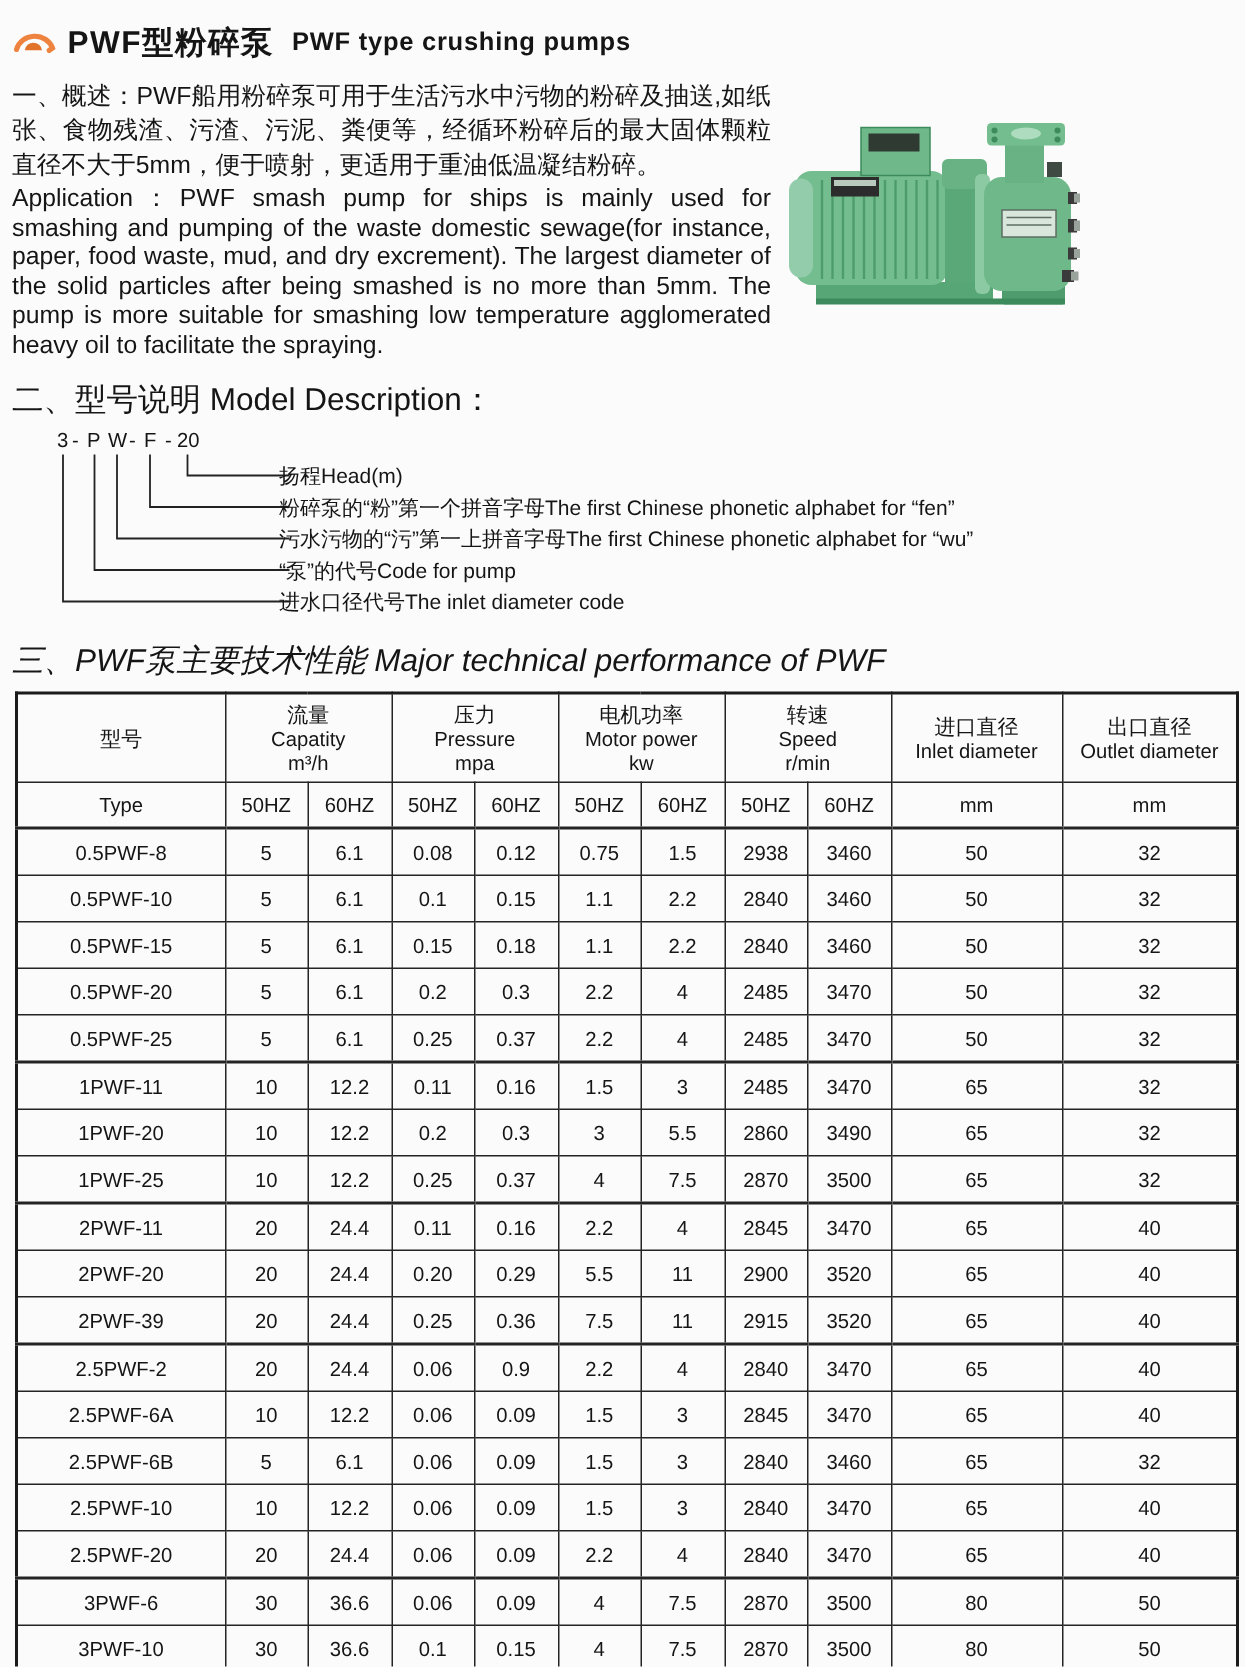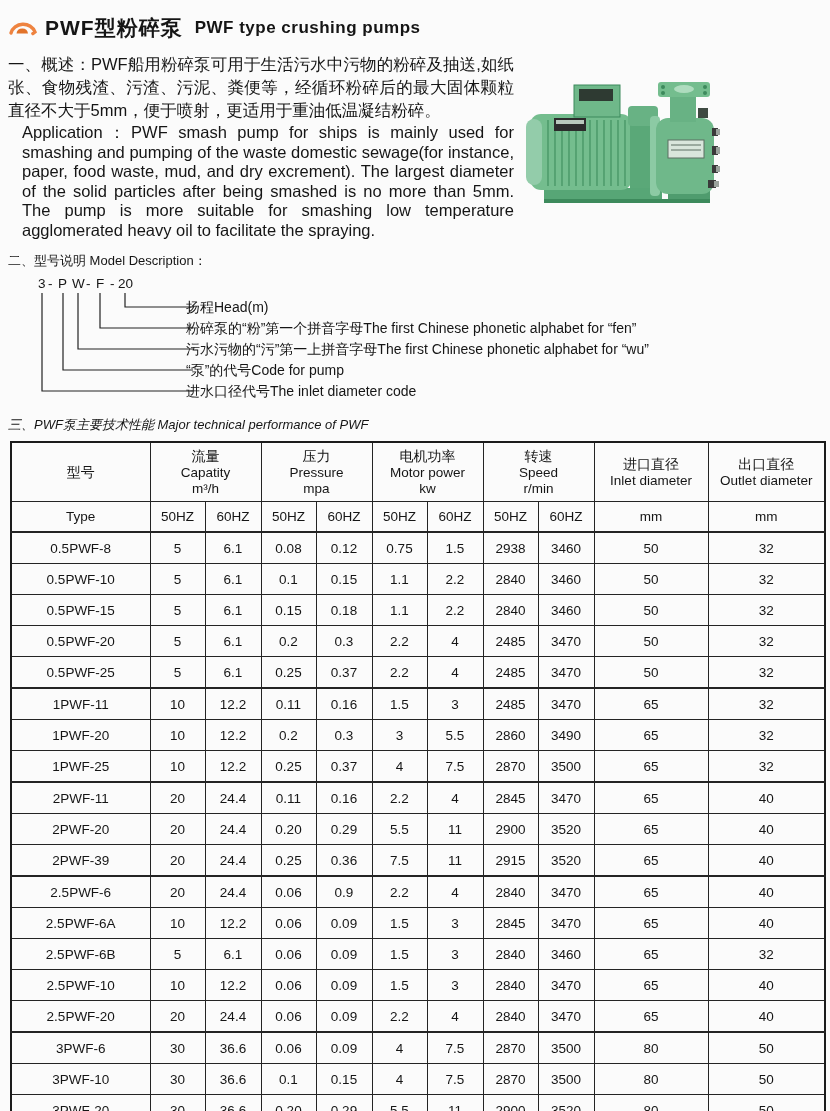--- a/index.html
+++ b/index.html
@@ -15,25 +15,25 @@
   
   .title-row { display:flex; align-items:center; gap:7px; }
   .logo { width:30px; height:22px; flex:0 0 auto; }
   .title-zh { font-size:21px; font-weight:bold; letter-spacing:1px; }
   .title-en { font-size:17px; font-weight:bold; margin-left:5px; letter-spacing:.5px; }
 
   
   .intro { margin-top:11px; }
   .pump-figure { float:right; width:196px; height:130px; margin:23px 0 4px 10px; }
   .intro-zh { margin:0; font-size:16.5px; line-height:23px; text-align:justify; }
-  .intro-en { margin:1px 0 0 14px; font-size:16.5px; line-height:19.5px; text-align:justify; }
+  .intro-en { margin:1px 0 0 0; font-size:16.5px; line-height:19.5px; text-align:justify; }
   .clear { clear:both; }
 
   
-  .sec-heading { font-size:13px; margin:12px 0 6px 0; white-space:pre-wrap; }
+  .sec-heading { font-size:21px; margin:12px 0 6px 0; white-space:pre-wrap; }
 
   
   .model-diagram { position:relative; height:128px; margin:4px 0 2px 2px; }
   .code-part { position:absolute; top:0; font-size:13.5px; line-height:16px; }
   .cp-0{left:28px}.cp-1{left:38px}.cp-2{left:48px}.cp-3{left:62px}
   .cp-4{left:76px}.cp-5{left:86px}.cp-6{left:100px}.cp-7{left:108px}
   .connectors { position:absolute; left:0; top:0; }
   .model-label { position:absolute; left:176px; height:20px; line-height:20px; font-size:14px; white-space:nowrap; }
   .ml-0{top:21px}.ml-1{top:42px}.ml-2{top:63px}.ml-3{top:84px}.ml-4{top:105px}
 
@@ -362,21 +362,21 @@
           <td>0.25</td>
           <td>0.36</td>
           <td>7.5</td>
           <td>11</td>
           <td>2915</td>
           <td>3520</td>
           <td>65</td>
           <td>40</td>
         </tr>
         <tr class="group-start">
-          <td>2.5PWF-6</td>
+          <td>2.5PWF-2</td>
           <td>20</td>
           <td>24.4</td>
           <td>0.06</td>
           <td>0.9</td>
           <td>2.2</td>
           <td>4</td>
           <td>2840</td>
           <td>3470</td>
           <td>65</td>
           <td>40</td>

